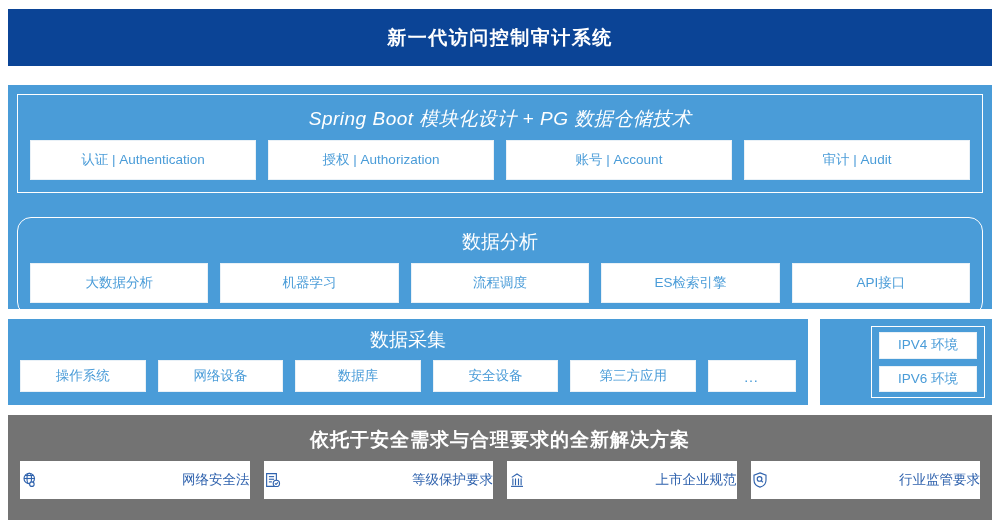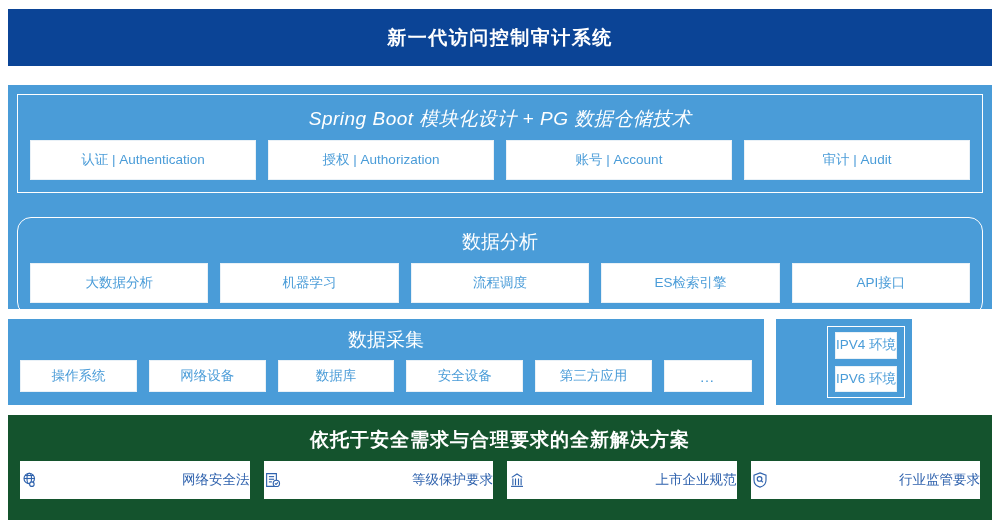--- a/index.html
+++ b/index.html
@@ -77,21 +77,21 @@
     color: #4a9cd8;
     font-size: 13.5px;
     white-space: nowrap;
   }
 
   
   .collect-row {
     position: absolute;
     left: 8px;
     top: 319px;
-    width: 904px;
+    width: 984px;
     height: 86px;
     display: flex;
     gap: 12px;
   }
   .panel-collect {
     width: 800px;
     background: #4a9cd8;
     padding: 6px 12px 12px 12px;
   }
   .panel-collect .inner-title { margin-bottom: 5px; }
@@ -125,21 +125,21 @@
     white-space: nowrap;
   }
 
   
   .panel-solution {
     position: absolute;
     left: 8px;
     top: 415px;
     width: 984px;
     height: 105px;
-    background: #14532d;
+    background: #737373;
     padding: 8px 12px 28px 12px;
   }
   .solution-title {
     text-align: center;
     color: #ffffff;
     font-size: 19px;
     font-weight: bold;
     line-height: 34px;
     letter-spacing: 1px;
     margin-bottom: 4px;

